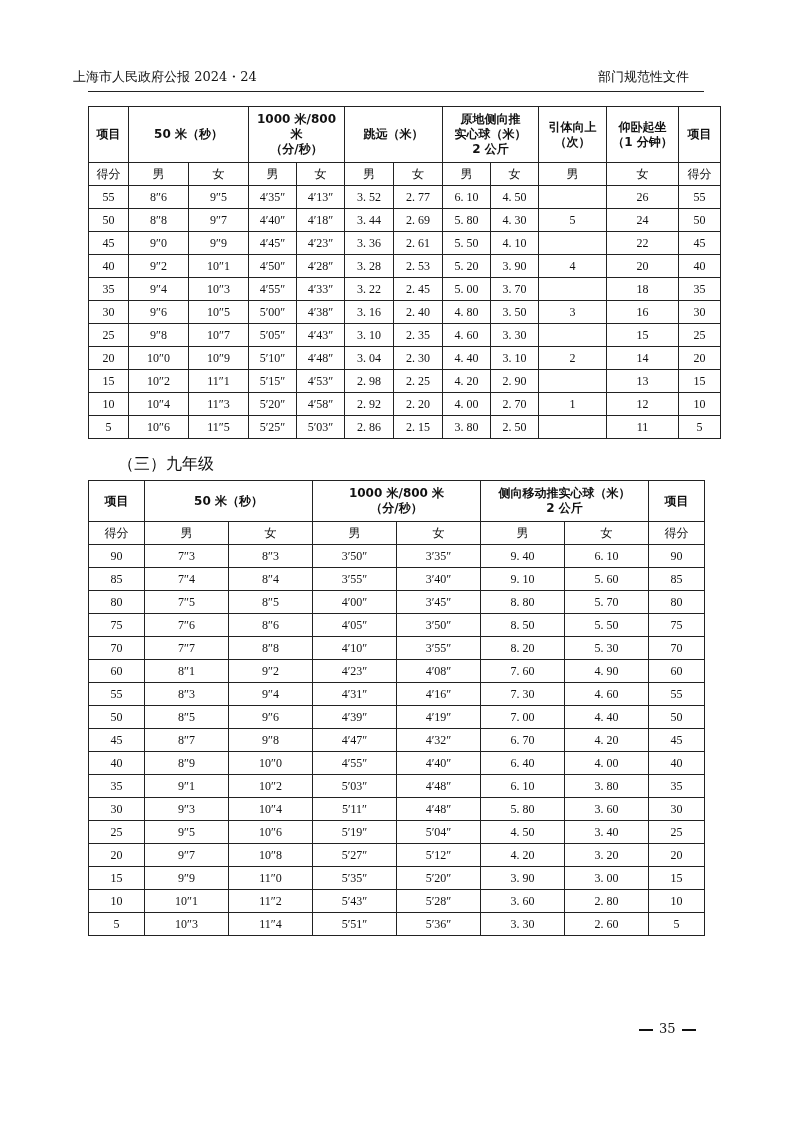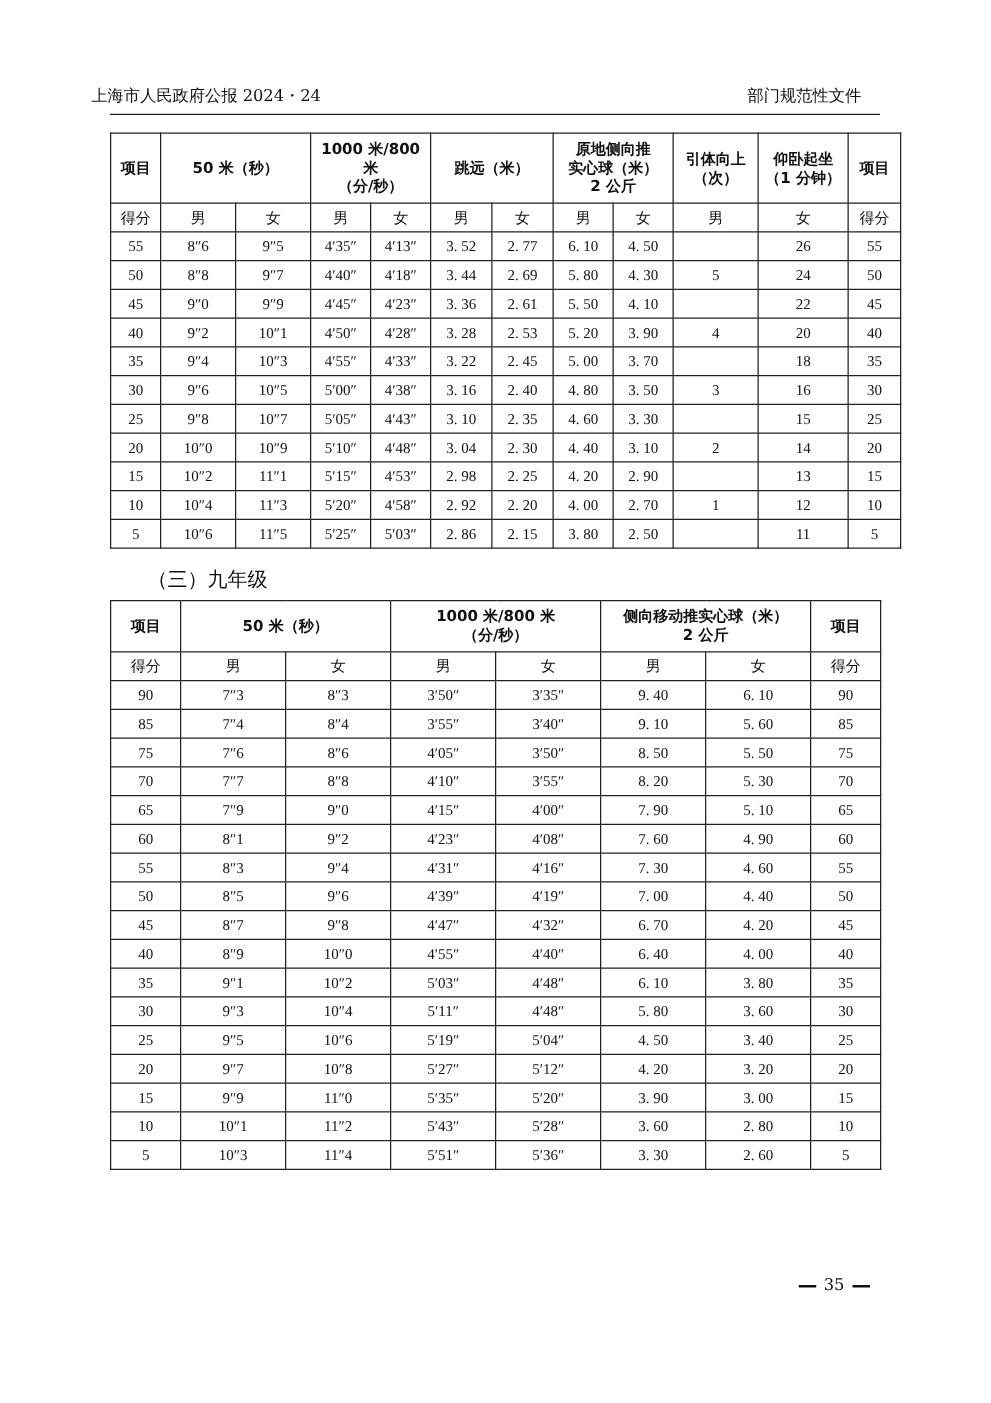--- a/index.html
+++ b/index.html
@@ -311,50 +311,50 @@
         <td>85</td>
         <td>7″4</td>
         <td>8″4</td>
         <td>3′55″</td>
         <td>3′40″</td>
         <td>9. 10</td>
         <td>5. 60</td>
         <td>85</td>
       </tr>
       <tr>
+        <td>80</td>
+        <td>7″5</td>
+        <td>8″5</td>
+        <td>4′00″</td>
+        <td>3′45″</td>
+        <td>8. 80</td>
+        <td>5. 70</td>
+        <td>80</td>
+      </tr>
+      <tr>
         <td>75</td>
         <td>7″6</td>
         <td>8″6</td>
         <td>4′05″</td>
         <td>3′50″</td>
         <td>8. 50</td>
         <td>5. 50</td>
         <td>75</td>
       </tr>
       <tr>
         <td>70</td>
         <td>7″7</td>
         <td>8″8</td>
         <td>4′10″</td>
         <td>3′55″</td>
         <td>8. 20</td>
         <td>5. 30</td>
         <td>70</td>
       </tr>
       <tr>
-        <td>65</td>
-        <td>7″9</td>
-        <td>9″0</td>
-        <td>4′15″</td>
-        <td>4′00″</td>
-        <td>7. 90</td>
-        <td>5. 10</td>
-        <td>65</td>
-      </tr>
-      <tr>
         <td>60</td>
         <td>8″1</td>
         <td>9″2</td>
         <td>4′23″</td>
         <td>4′08″</td>
         <td>7. 60</td>
         <td>4. 90</td>
         <td>60</td>
       </tr>
       <tr>

